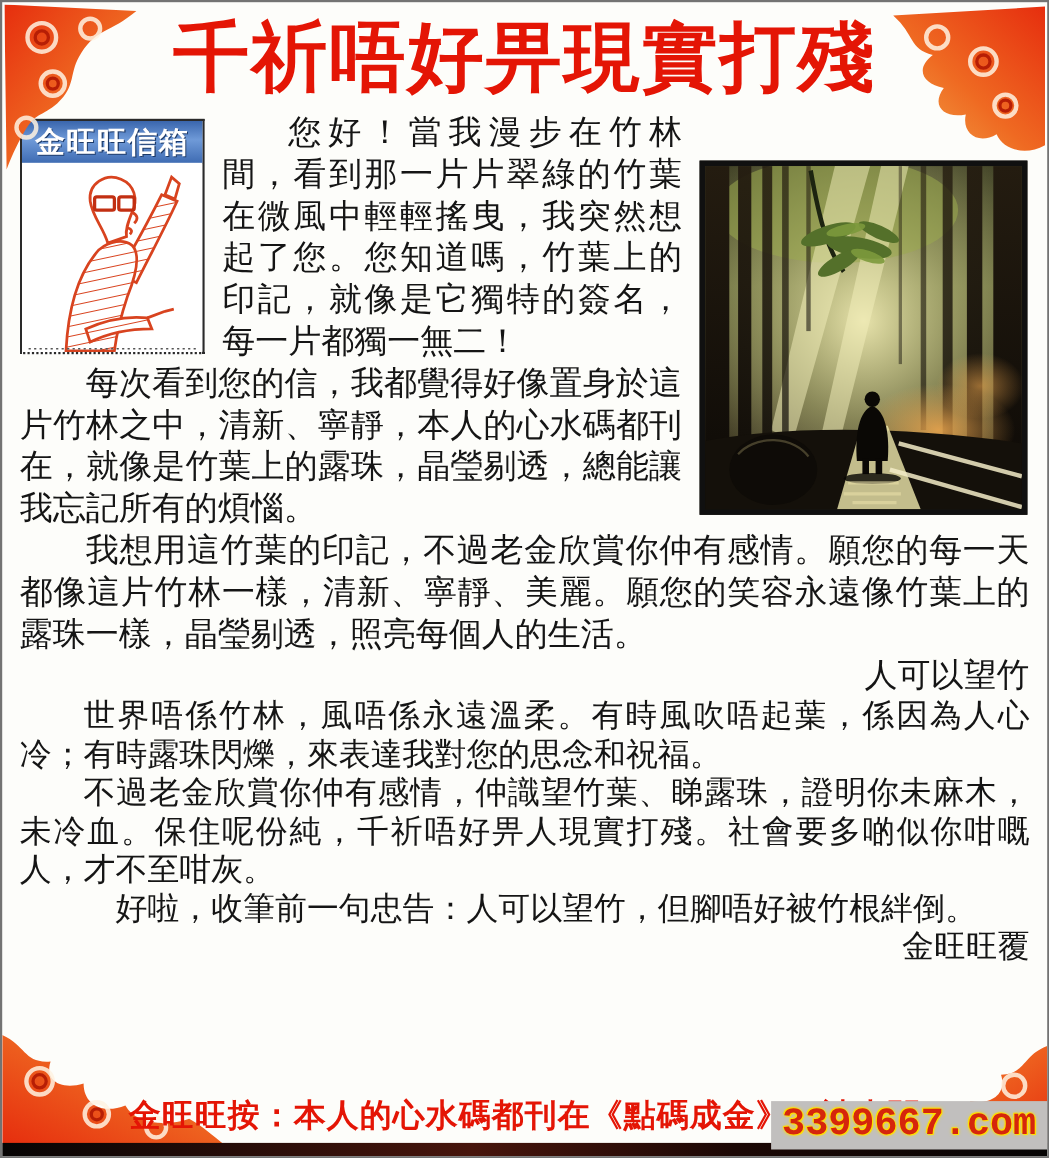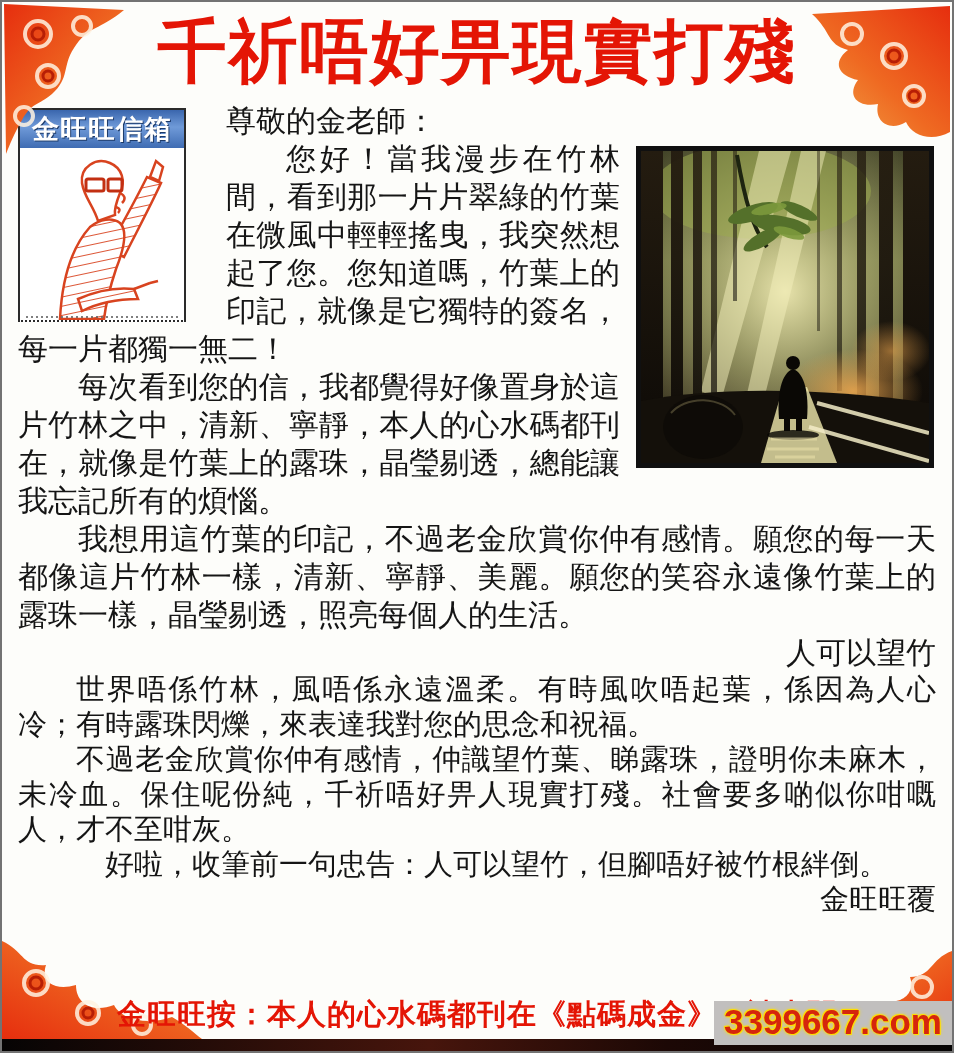--- a/index.html
+++ b/index.html
@@ -32,21 +32,21 @@
   .orn.br{bottom:8px;right:0;}
   
   .content{
     position:absolute;top:100px;left:16px;right:16px;bottom:90px;
     font-size:30px;line-height:38px;
     text-align:justify;
   }
   .logo-box{
     float:left;
     width:168px;height:214px;
-    margin:6px 40px 4px 0;
+    margin:6px 16px 4px 0;
     border:2px solid #2a2a2a;
     box-sizing:border-box;
     background:#fff;
     border-bottom-style:dotted;
   }
   .logo-head{
     height:38px;
     background:linear-gradient(180deg,#3a66ad 0%,#6f9ad8 45%,#3f6cb3 100%);
     color:#fff;
     font-family:"Liberation Sans","DejaVu Sans",sans-serif;
@@ -83,21 +83,21 @@
   }
   .bottom-strip{
     position:absolute;left:0;right:0;bottom:0;height:12px;
     background:linear-gradient(90deg,#060404 0%,#47150c 45%,#1c0805 70%,#060404 100%);
     z-index:4;
   }
   .watermark{
     position:absolute;right:0;bottom:6px;
     background:#c1bfbe;
     padding:1px 10px 3px 10px;
-    font-family:Liberation Sans, sans-serif;
+    font-family:Liberation Mono, monospace;
     font-weight:bold;
     font-size:35px;line-height:40px;
     color:#d5260c;
     text-shadow:0 0 2px #ffdf00,0 0 4px #ffdf00,1px 1px 0 #ffdf00,-1px -1px 0 #ffdf00;
     z-index:6;
   }
 </style>
 </head>
 <body>
 
@@ -296,21 +296,20 @@
         <path d="M176,252 L288,282"></path>
         <path d="M168,276 L288,310"></path>
       </g>
       <g stroke="#e8dfa8" stroke-width="3" opacity="0.6" fill="none">
         <path d="M130,288 h46"></path>
           <path d="M126,298 h52"></path>
           <path d="M134,306 h40"></path>
       </g>
     </svg>
 
-    <p>尊敬的金老師：</p>
     <p class="indent">您好！當我漫步在竹林間，看到那一片片翠綠的竹葉在微風中輕輕搖曳，我突然想起了您。您知道嗎，竹葉上的印記，就像是它獨特的簽名，每一片都獨一無二！</p>
     <p class="indent">每次看到您的信，我都覺得好像置身於這片竹林之中，清新、寧靜，本人的心水碼都刊在，就像是竹葉上的露珠，晶瑩剔透，總能讓我忘記所有的煩惱。</p>
     <p class="indent">我想用這竹葉的印記，不過老金欣賞你仲有感情。願您的每一天都像這片竹林一樣，清新、寧靜、美麗。願您的笑容永遠像竹葉上的露珠一樣，晶瑩剔透，照亮每個人的生活。</p>
     <p class="signoff">人可以望竹</p>
 
     <div class="reply">
       <p class="indent">世界唔係竹林，風唔係永遠溫柔。有時風吹唔起葉，係因為人心冷；有時露珠閃爍，來表達我對您的思念和祝福。</p>
       <p class="indent">不過老金欣賞你仲有感情，仲識望竹葉、睇露珠，證明你未麻木，未冷血。保住呢份純，千祈唔好畀人現實打殘。社會要多啲似你咁嘅人，才不至咁灰。</p>
       <p class="indent3">好啦，收筆前一句忠告：人可以望竹，但腳唔好被竹根絆倒。</p>
       <p class="signoff">金旺旺覆</p>

